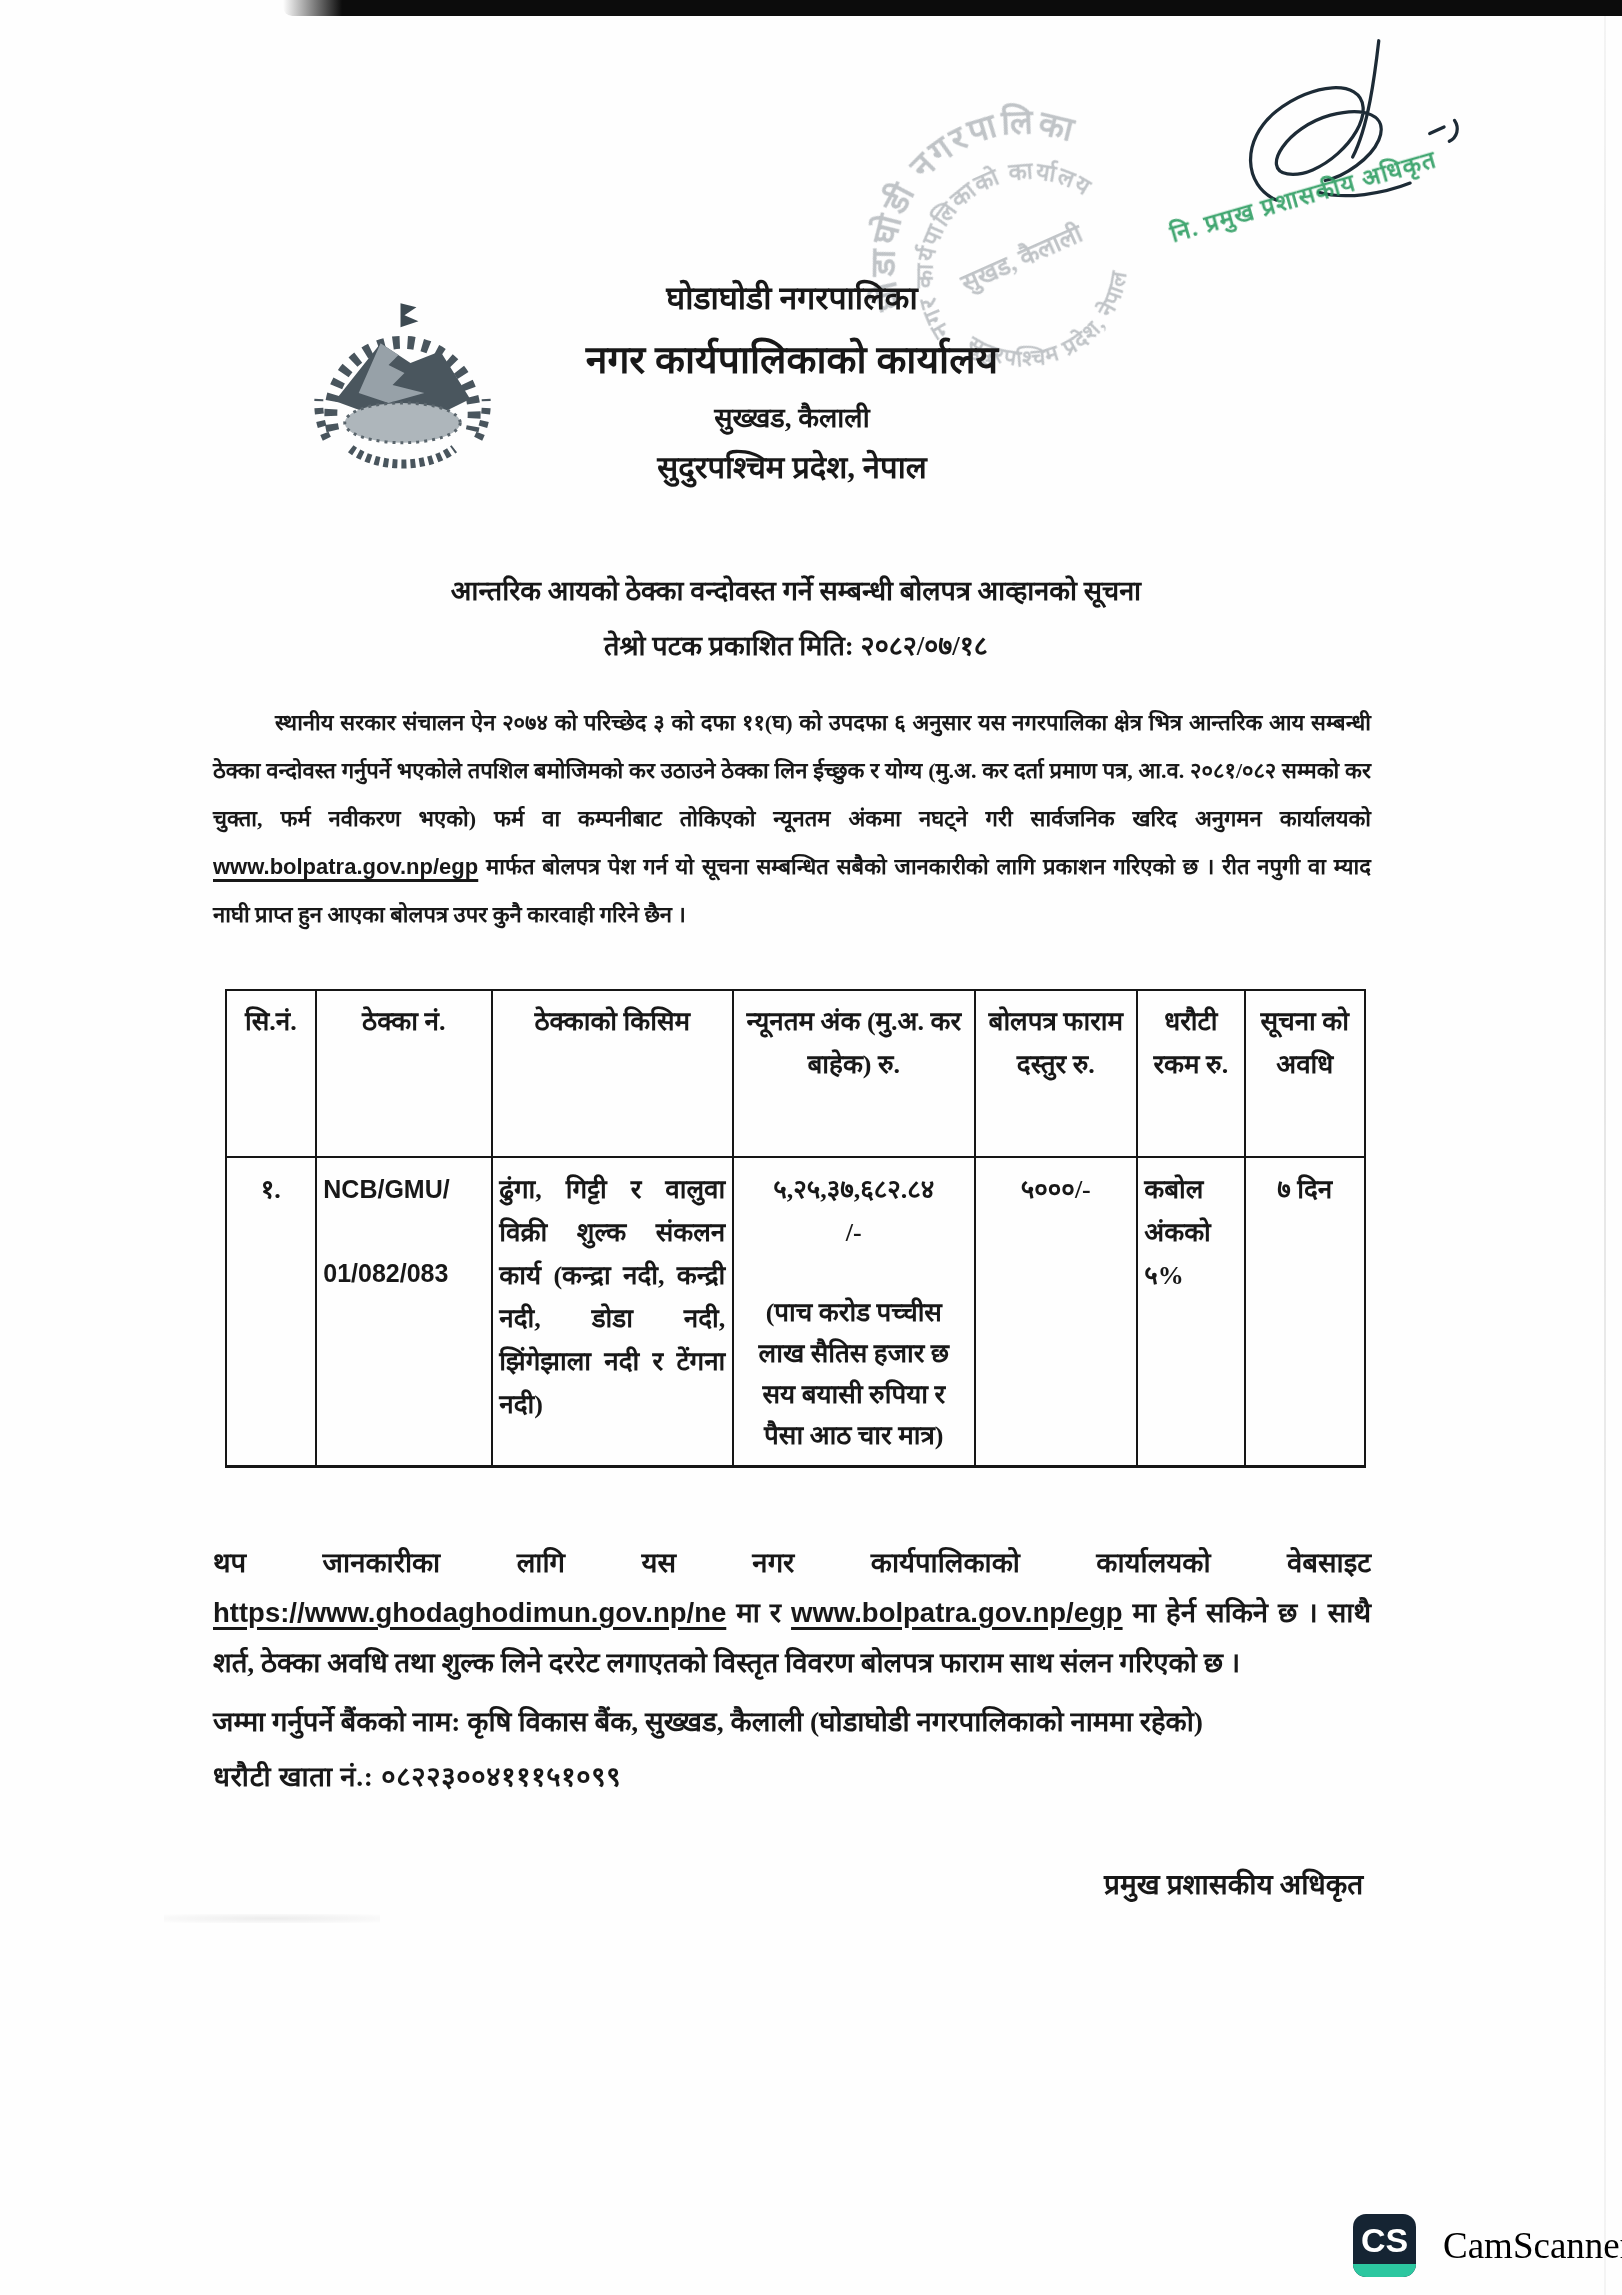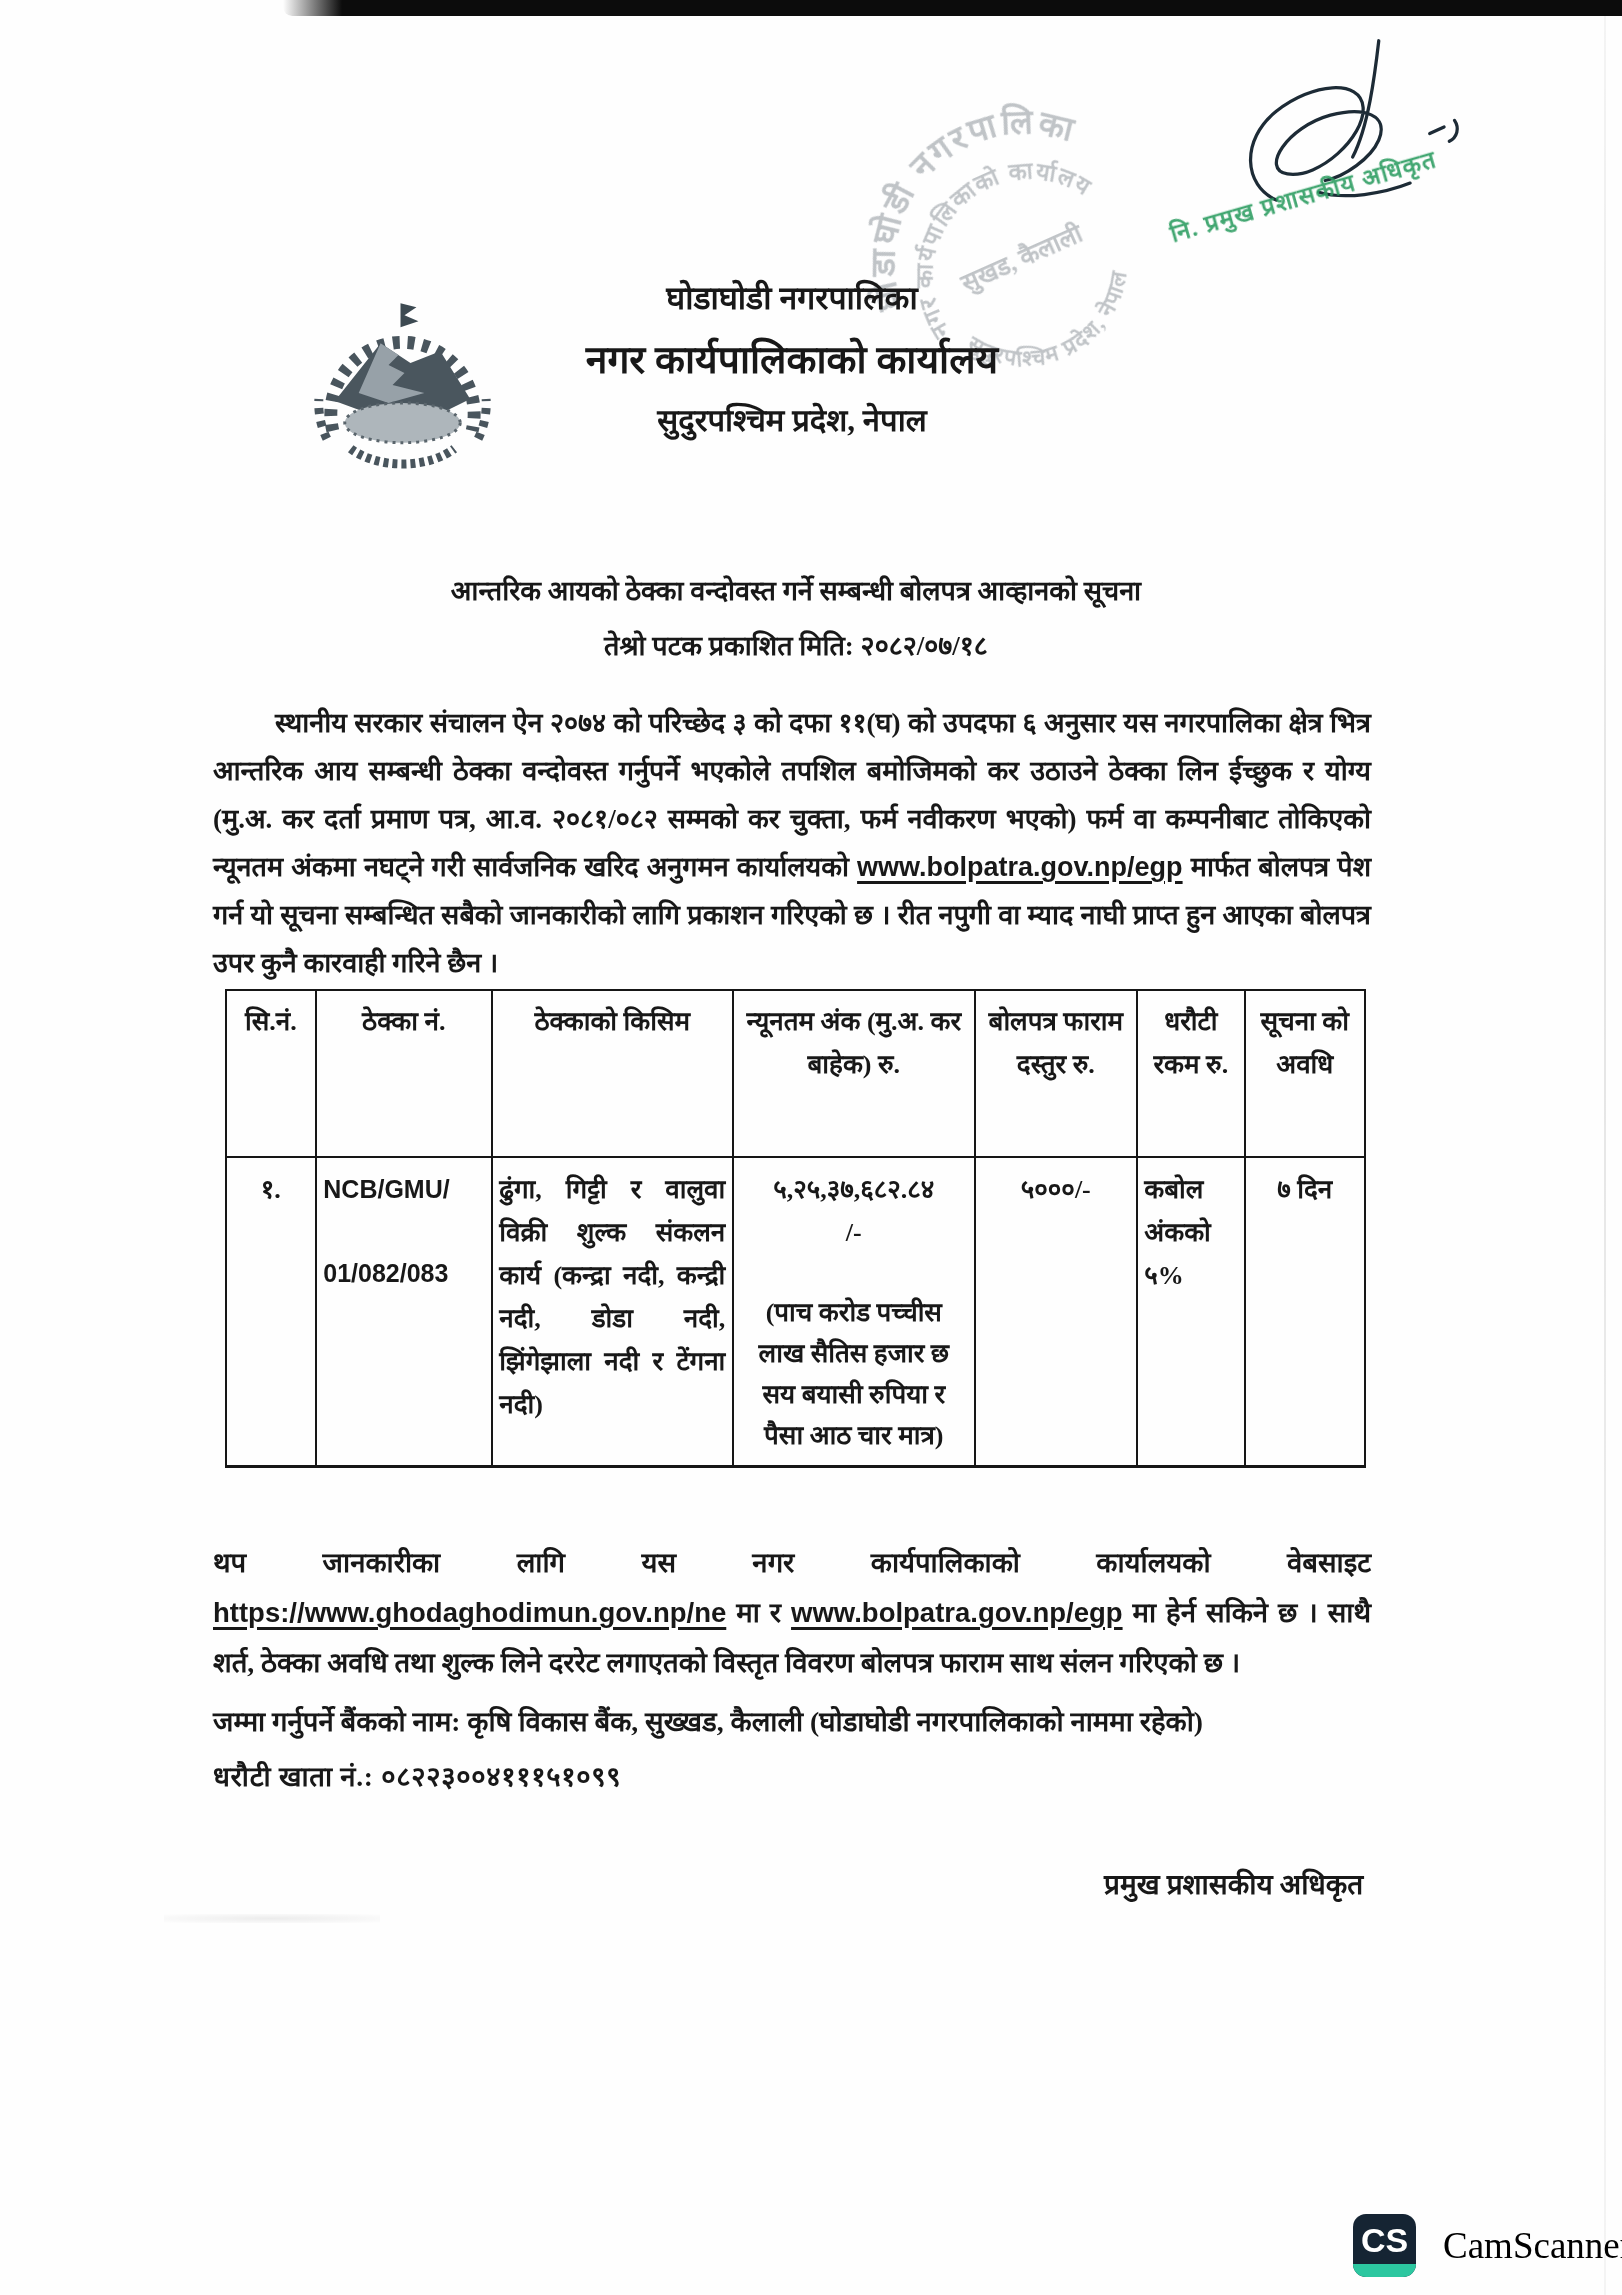--- a/index.html
+++ b/index.html
@@ -57,21 +57,21 @@
   .hdr-office{font-size:39px;margin:0 0 14.4px 0;}
   .hdr-address{font-size:27px;margin:0 0 9.2px 0;}
   .hdr-province{font-size:31px;margin:0;}
 
   .notice-titles{position:absolute;top:571px;left:8px;right:0;text-align:center;font-weight:700;}
   .notice-title{font-size:27px;margin:0 0 18.3px 0;}
   .notice-publine{font-size:27px;margin:0;}
 
   .body-para{
     position:absolute;top:699px;left:0;width:1158px;
-    font-size:27px;line-height:48px;font-weight:700;
+    font-size:22px;line-height:48px;font-weight:700;
     text-align:justify;text-indent:62px;
   }
   .url{
     font-family:"Liberation Sans","DejaVu Sans",sans-serif;
     font-weight:700;
     text-decoration:underline;
     text-decoration-thickness:2.6px;
     text-underline-offset:4.6px;
     white-space:nowrap;
   }
@@ -178,20 +178,21 @@
     <ellipse cx="110" cy="142" rx="58" ry="20" fill="#aeb6bb"></ellipse>
     <ellipse cx="110" cy="142" rx="58" ry="20" fill="none" stroke="#5a656c" stroke-width="3" stroke-dasharray="3 5"></ellipse>
     <path d="M 58,168 A 66,40 0 0 0 162,168" fill="none" stroke="#49555d" stroke-width="9" stroke-dasharray="5 4"></path>
   </svg>
 
   <div class="content">
 
     <div class="header-block">
       <div class="hdr-municipality">घोडाघोडी नगरपालिका</div>
       <div class="hdr-office">नगर कार्यपालिकाको कार्यालय</div>
+      <div class="hdr-address">सुख्खड, कैलाली</div>
       <div class="hdr-province">सुदुरपश्चिम प्रदेश, नेपाल</div>
     </div>
 
     <div class="notice-titles">
       <div class="notice-title">आन्तरिक आयको ठेक्का वन्दोवस्त गर्ने सम्बन्धी बोलपत्र आव्हानको सूचना</div>
       <div class="notice-publine">तेश्रो पटक प्रकाशित मिति: २०८२/०७/१८</div>
     </div>
 
     <div class="body-para">
       <span>स्थानीय सरकार संचालन ऐन २०७४ को परिच्छेद ३ को दफा ११(घ) को उपदफा ६ अनुसार यस नगरपालिका क्षेत्र भित्र आन्तरिक आय सम्बन्धी ठेक्का वन्दोवस्त गर्नुपर्ने भएकोले तपशिल बमोजिमको कर उठाउने ठेक्का लिन ईच्छुक र योग्य (मु.अ. कर दर्ता प्रमाण पत्र, आ.व. २०८१/०८२ सम्मको कर चुक्ता, फर्म नवीकरण भएको) फर्म वा कम्पनीबाट तोकिएको न्यूनतम अंकमा नघट्ने गरी सार्वजनिक खरिद अनुगमन कार्यालयको</span>

